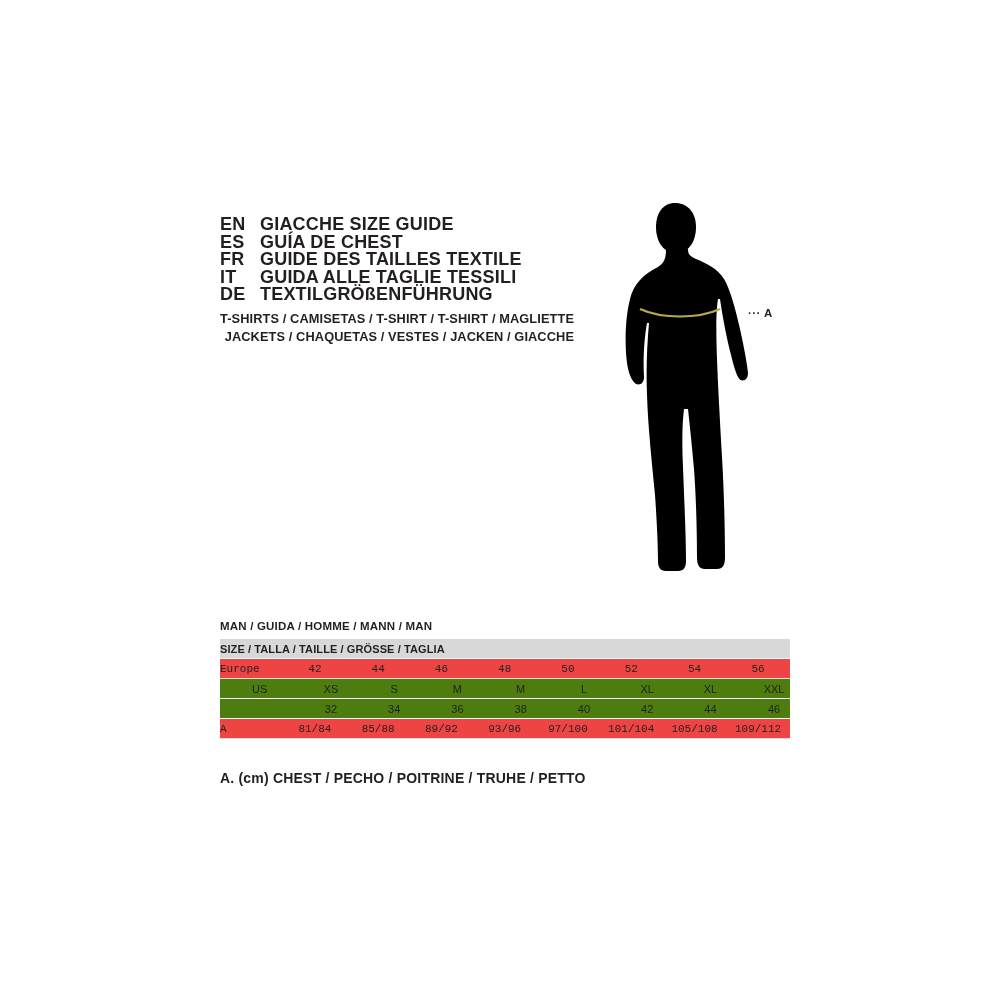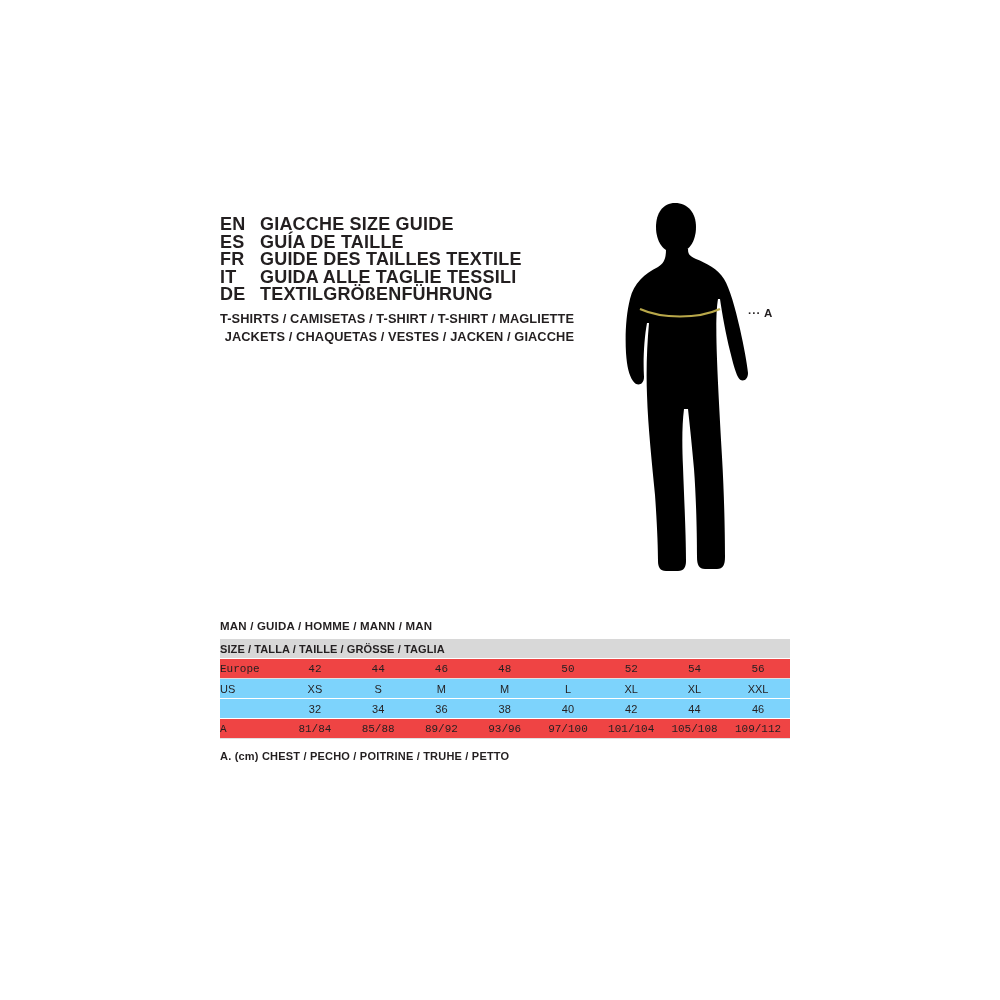--- a/index.html
+++ b/index.html
@@ -103,53 +103,54 @@
     text-align: center;
     margin-top: 41px;
   }
   tr.head-row td {
     background: #d8d8d8;
     font-weight: bold;
     letter-spacing: 0.1px;
     border-bottom: 1px solid #ffffff;
   }
   tr.shade td {
-    background: #7dd3fc;
+    background: #4d7c0f;
+    padding-left: 32px;
   }
   tr.plain td {
     background: #ef4444;
     border-top: 1px solid #e0e0e0;
     border-bottom: 1px solid #e0e0e0;
     font-family: Liberation Mono, monospace;
   }
   tr.shade td {
     border-top: 1px solid #ffffff;
     border-bottom: 1px solid #ffffff;
   }
 
   #footnote {
     position: absolute;
     left: 220px;
-    top: 750px;
-    font-size: 11px;
+    top: 770px;
+    font-size: 14px;
     font-weight: bold;
     letter-spacing: 0.2px;
   }
 </style>
 </head>
 <body>
 
 <div id="lang-block">
   <div class="lang-row">
     <span class="lang-code">EN</span>
     <span class="lang-text">GIACCHE SIZE GUIDE</span>
   </div>
   <div class="lang-row">
     <span class="lang-code">ES</span>
-    <span class="lang-text">GUÍA DE TAILLE</span>
+    <span class="lang-text">GUÍA DE CHEST</span>
   </div>
   <div class="lang-row">
     <span class="lang-code">FR</span>
     <span class="lang-text">GUIDE DES TAILLES TEXTILE</span>
   </div>
   <div class="lang-row">
     <span class="lang-code">IT</span>
     <span class="lang-text">GUIDA ALLE TAGLIE TESSILI</span>
   </div>
   <div class="lang-row">

